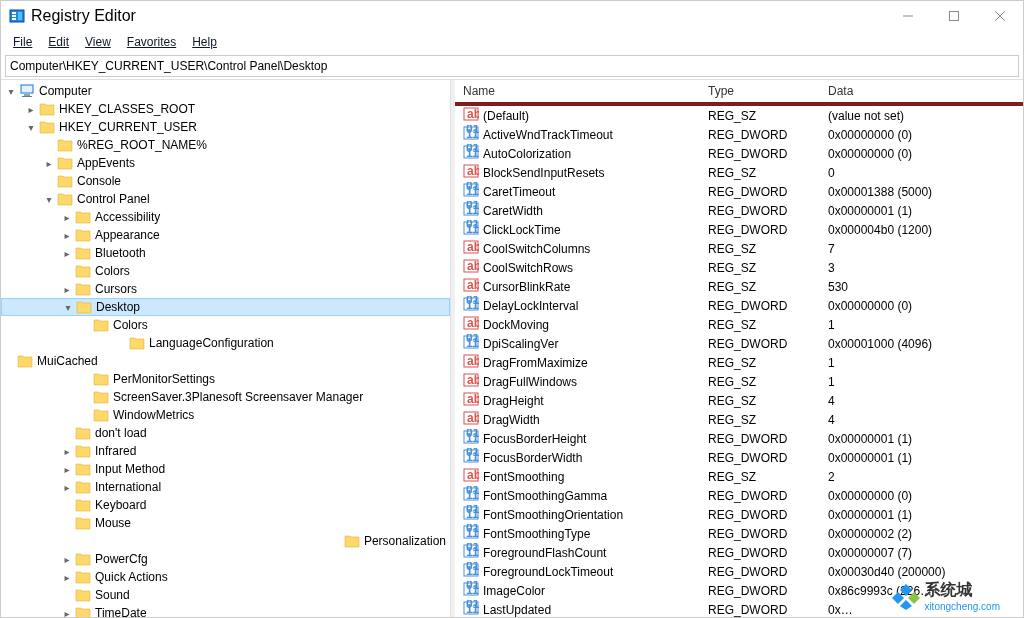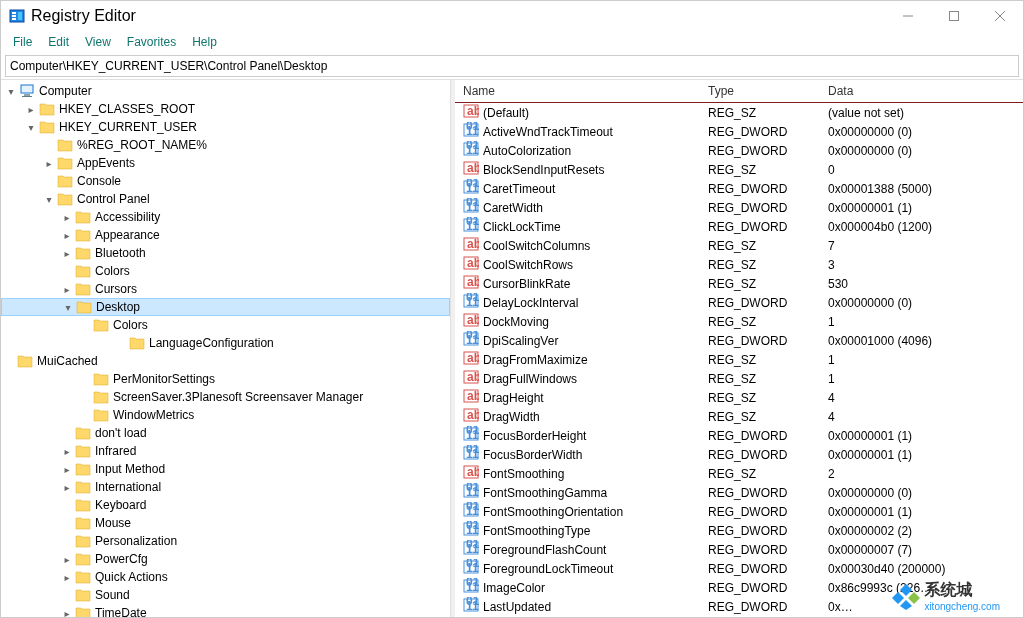--- a/index.html
+++ b/index.html
@@ -3,33 +3,33 @@
 <meta charset="utf-8">
 <style>
 * { box-sizing: border-box; margin: 0; padding: 0; font-family: "Segoe UI", Tahoma, sans-serif; font-size: 12px; }
 body { background: #fff; width: 1024px; height: 618px; overflow: hidden; display: flex; flex-direction: column; border: 1px solid #ccc; }
 .titlebar { height: 30px; display: flex; align-items: center; padding: 0 0 0 8px; background: #fff; }
 .titlebar .app-icon { width: 16px; height: 16px; margin-right: 6px; }
 .titlebar .title { flex: 1; color: #000; font-size: 16px; }
 .win-controls { display: flex; }
 .win-btn { width: 46px; height: 30px; display: flex; align-items: center; justify-content: center; color: #888; }
 .menubar { height: 22px; display: flex; align-items: center; padding: 0 4px; gap: 0; }
-.menu-item { padding: 2px 8px; color: #0f766e; }
+.menu-item { padding: 2px 8px; color: #0f172a; text-decoration: underline; }
 .addressbar { height: 22px; border: 1px solid #ccc; margin: 2px 4px; padding: 2px 4px; display: flex; align-items: center; background: #fff; }
 .content { flex: 1; display: flex; min-height: 0; border-top: 1px solid #e0e0e0; }
 .tree-pane { width: 450px; overflow: auto; border-right: 1px solid #e0e0e0; padding: 2px 0; }
 .splitter { width: 4px; background: #f0f0f0; cursor: col-resize; }
 .values-pane { flex: 1; overflow: auto; }
 .tree-row { display: flex; align-items: center; height: 18px; padding-right: 4px; white-space: nowrap; }
 .tree-row.selected { background: #cce8ff; border: 1px solid #99d1ff; }
 .expand { width: 16px; height: 16px; display: flex; align-items: center; justify-content: center; color: #666; font-size: 10px; }
 .folder-icon { width: 16px; height: 14px; margin-right: 4px; flex-shrink: 0; }
 .computer-icon { width: 16px; height: 16px; margin-right: 4px; }
 .tree-label { }
-.values-header { display: flex; border-bottom: 1px solid #7f1d1d; background: #fff; position: sticky; top: 0; }
+.values-header { display: flex; border-bottom: 4px solid #7f1d1d; background: #fff; position: sticky; top: 0; }
 .values-header .col { padding: 4px 8px; color: #333; border-right: 1px solid transparent; }
 .col-name { width: 245px; }
 .col-type { width: 120px; }
 .col-data { flex: 1; }
 .value-row { display: flex; align-items: center; height: 19px; }
 .value-row .col { padding: 0 8px; white-space: nowrap; overflow: hidden; text-overflow: ellipsis; }
 .value-row .col-name { display: flex; align-items: center; gap: 4px; }
 .watermark { position: absolute; right: 24px; bottom: 6px; display: flex; align-items: center; gap: 4px; }
 .watermark-text { font-size: 16px; font-weight: bold; color: #333; }
 .watermark-sub { font-size: 10px; color: #2196f3; }
@@ -250,21 +250,21 @@
         </svg>
         <span class="tree-label">Keyboard</span>
       </div>
       <div class="tree-row" style="padding-left: 58px;">
         <span class="expand"></span>
         <svg class="folder-icon" viewBox="0 0 16 14">
           <path d="M1 2 L6 2 L7 3 L15 3 L15 13 L1 13 Z" fill="#ffd86b" stroke="#d9a825" stroke-width="0.5"></path>
         </svg>
         <span class="tree-label">Mouse</span>
       </div>
-      <div class="tree-row" style="padding-left: 58px;">
+      <div class="tree-row" style="padding-left: 58px; justify-content: flex-end;">
         <span class="expand"></span>
         <svg class="folder-icon" viewBox="0 0 16 14">
           <path d="M1 2 L6 2 L7 3 L15 3 L15 13 L1 13 Z" fill="#ffd86b" stroke="#d9a825" stroke-width="0.5"></path>
         </svg>
         <span class="tree-label">Personalization</span>
       </div>
       <div class="tree-row" style="padding-left: 58px;">
         <span class="expand">▸</span>
         <svg class="folder-icon" viewBox="0 0 16 14">
           <path d="M1 2 L6 2 L7 3 L15 3 L15 13 L1 13 Z" fill="#ffd86b" stroke="#d9a825" stroke-width="0.5"></path>

